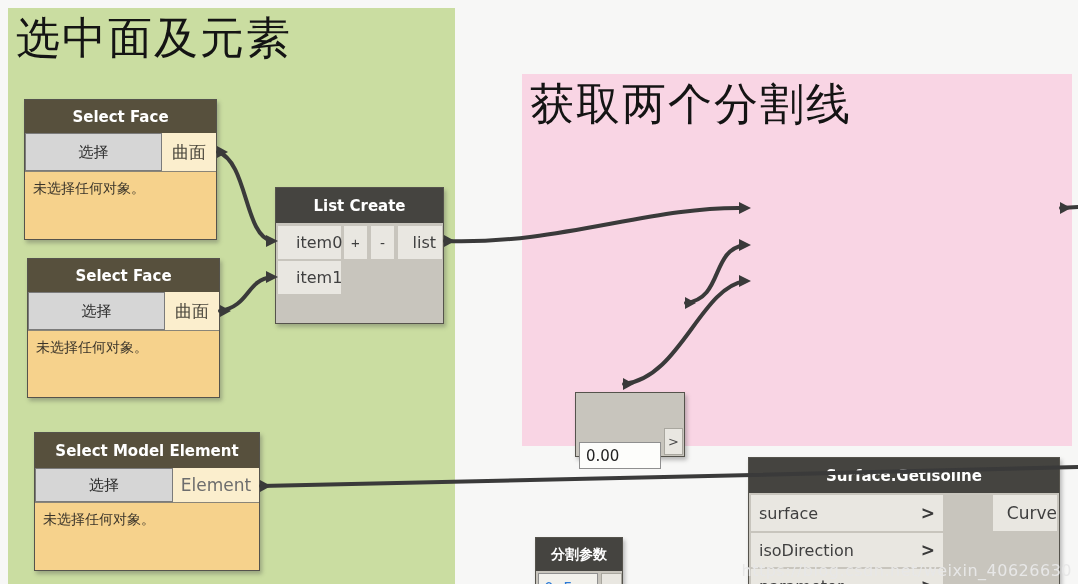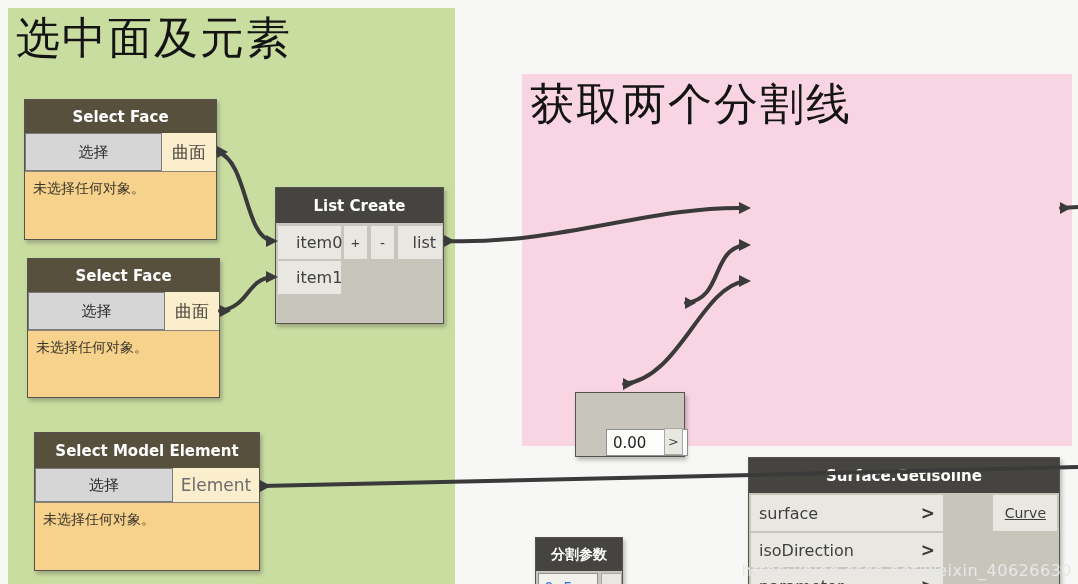--- a/index.html
+++ b/index.html
@@ -70,21 +70,21 @@
   .code-field{
     position:absolute;background:#f2f1ec;border:1px solid #8f8f8f;
     font-family:"DejaVu Sans Mono","Liberation Mono",monospace;font-size:16px;
     display:flex;align-items:center;padding-left:5px;box-sizing:border-box;
   }
   .code-num{color:#2d7bd6;}
   .code-semi{color:#44433e;}
   
   .iso-in{position:absolute;left:2px;width:192px;padding:0 8px;justify-content:space-between;}
   .iso-chev{font-weight:bold;font-size:17px;color:#3a3a3a;}
-  .iso-out{position:absolute;justify-content:flex-end;padding-right:11px;font-size:14px;text-decoration:underline;}
+  .iso-out{position:absolute;justify-content:flex-end;padding-right:0;font-size:17px;}
   
   #wires{position:absolute;left:0;top:0;z-index:4;pointer-events:none;}
   #wires path{stroke:#3a3a3a;stroke-width:4;fill:none;stroke-linecap:round;}
   #wires polygon{fill:#3a3a3a;}
   
   #watermark{
     position:absolute;right:6px;bottom:4px;font-size:16px;color:#e7e7e7;
     z-index:5;letter-spacing:.5px;
   }
 </style>
@@ -152,21 +152,21 @@
 <div class="node gray-body" style="left:275px;top:187px;width:169px;height:137px;">
   <div class="hdr hdr-gray" style="height:35px;">List Create</div>
   <div class="port lc-port" style="left:2px;top:38px;width:63px;height:33px;">item0</div>
   <div class="port lc-port" style="left:2px;top:73px;width:63px;height:33px;">item1</div>
   <button class="lc-btn" style="left:68px;top:38px;width:23px;height:33px;">+</button>
   <button class="lc-btn" style="left:95px;top:38px;width:23px;height:33px;">-</button>
   <div class="port" style="position:absolute;right:1px;top:38px;width:44px;height:33px;justify-content:flex-end;padding-right:6px;">list</div>
 </div>
 
 <div class="node gray-body" style="left:575px;top:255px;width:110px;height:65px;">
-  <div class="num-field" style="left:3px;top:36px;width:82px;height:27px;margin-left:27px;">0.00</div>
+  <div class="num-field" style="left:3px;top:49px;width:82px;height:27px;">0.00</div>
   <div class="mini-out" style="left:88px;top:35px;width:19px;height:27px;">&gt;</div>
 </div>
 
 <div class="node gray-body" style="left:535px;top:335px;width:88px;height:102px;">
   <div class="hdr hdr-gray" style="height:33px;font-size:14px;">分割参数</div>
   <div class="code-field" style="left:2px;top:35px;width:60px;height:30px;">
       <span class="code-num">0.5</span>
       <span class="code-semi">;</span>
     </div>
   <div class="mini-out" style="left:65px;top:35px;width:21px;height:30px;">&gt;</div>

